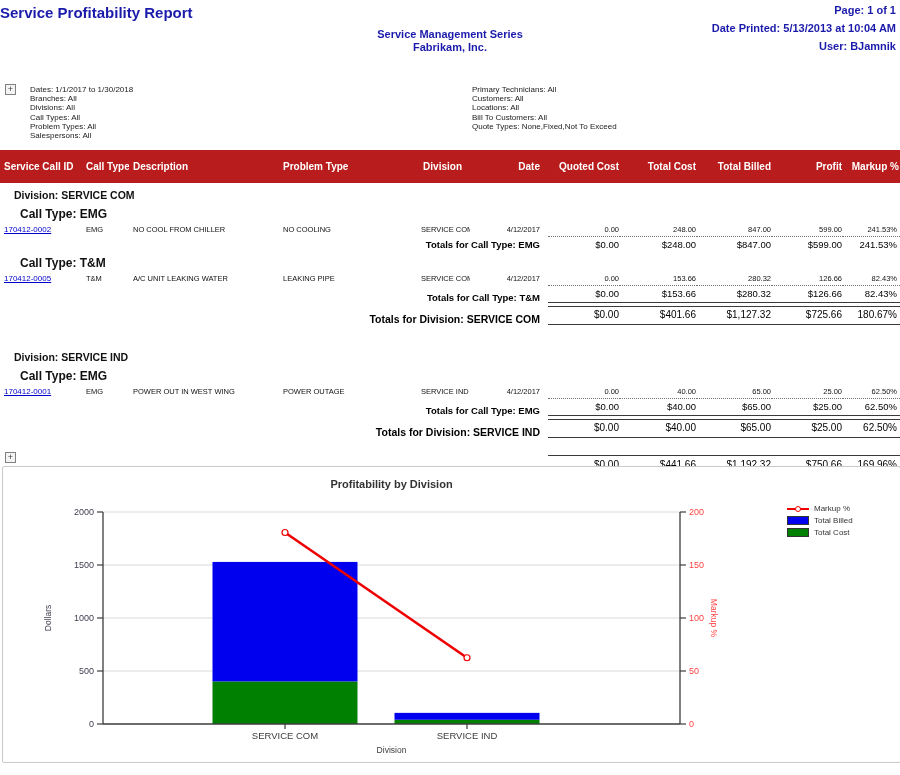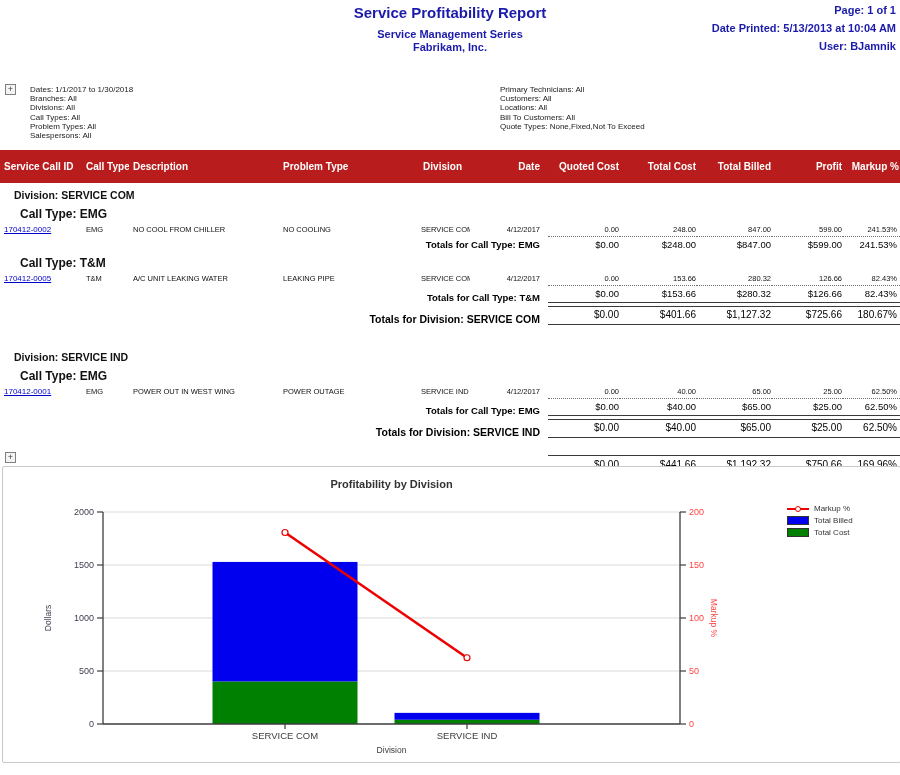--- a/index.html
+++ b/index.html
@@ -1,21 +1,21 @@
 <!DOCTYPE html>
 <html><head>
 <meta charset="utf-8">
 <style>
   * { margin:0; padding:0; box-sizing:border-box; }
   html,body { background:#fff; }
   body { font-family:"Liberation Sans", sans-serif; }
   .page { position:relative; width:900px; height:775px; background:#fff; overflow:hidden; }
 
   
-  .hdr-title { position:absolute; top:4px; left:0; width:100%; text-align:center;
+  .hdr-title { position:absolute; top:4px; left:0; width:100%; text-align:left;
                font-size:15px; font-weight:bold; color:#1b1bab; }
   .hdr-sub { position:absolute; left:0; width:100%; text-align:center;
              font-size:11px; font-weight:bold; color:#1b1bab; }
   .hdr-right { position:absolute; right:4px; text-align:right; font-size:11px;
                font-weight:bold; color:#1b1bab; }
 
   
   .expander { position:absolute; width:11px; height:11px; border:1px solid #808080;
               background:#f4f4f4; font-size:9px; line-height:9px; text-align:center;
               color:#404040; cursor:pointer; }
@@ -82,21 +82,21 @@
 
   <div class="expander" style="top:84px; left:5px">+</div>
   <div class="filters" style="top:85px; left:30px">
     <div>Dates: 1/1/2017 to 1/30/2018</div>
     <div>Branches: All</div>
     <div>Divisions: All</div>
     <div>Call Types: All</div>
     <div>Problem Types: All</div>
     <div>Salespersons: All</div>
   </div>
-  <div class="filters" style="top:85px; left:500px">
+  <div class="filters" style="top:85px; left:472px">
     <div>Primary Technicians: All</div>
     <div>Customers: All</div>
     <div>Locations: All</div>
     <div>Bill To Customers: All</div>
     <div>Quote Types: None,Fixed,Not To Exceed</div>
   </div>
 
   <div class="table-area">
     <div class="trow thead">
       <span class="c">Service Call ID</span>

